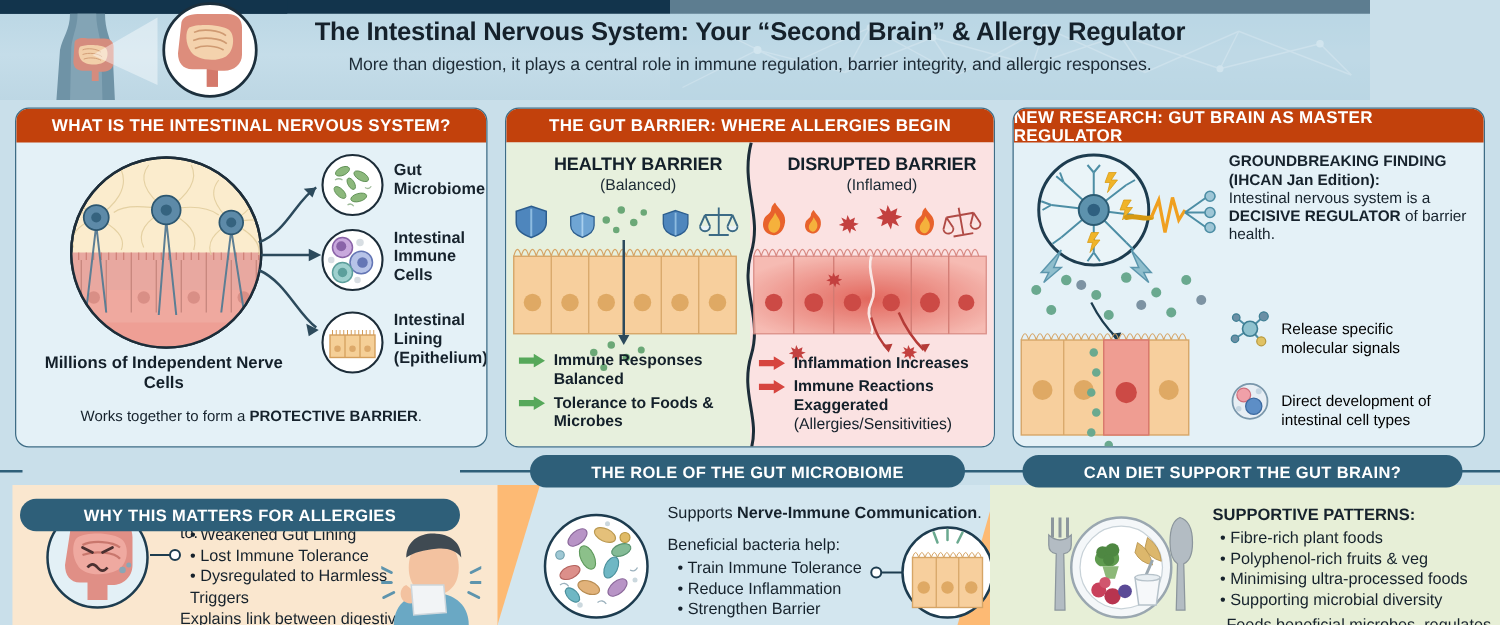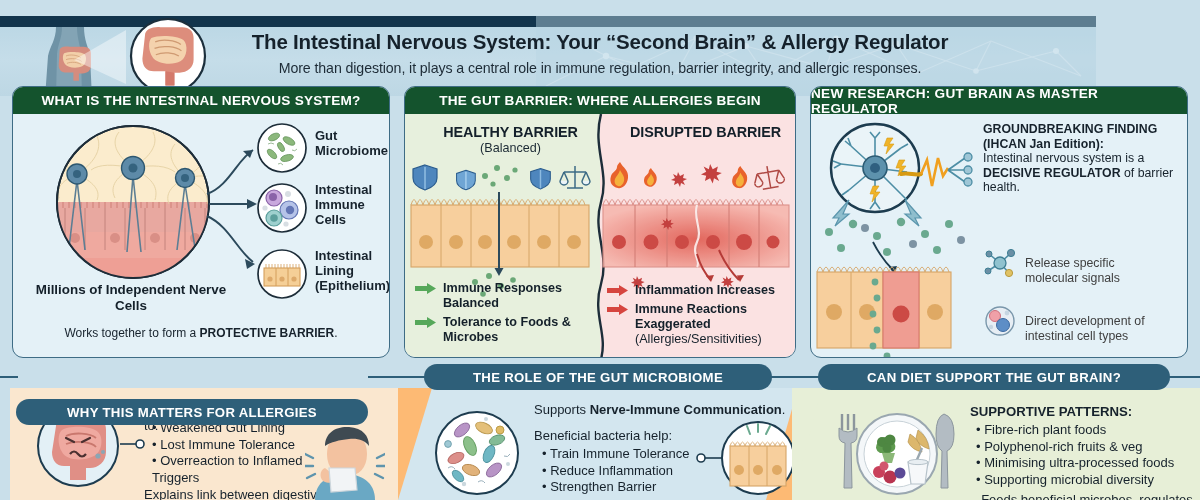--- a/index.html
+++ b/index.html
@@ -11,21 +11,21 @@
     background: #cfe2ec;
   }
   #page {
     position: relative;
     width: 1200px; height: 500px;
     background: #c9dfea;
   }
 
   
   .header {
-    position: absolute; left: 0; top: 16px; width: 1096px; height: 80px;
+    position: absolute; left: 0; top: 0; width: 1096px; height: 80px;
     background: linear-gradient(180deg, #b9d6e4 0%, #c5dde9 55%, #bdd7e4 100%);
     overflow: hidden;
   }
   .header-topstrip {
     position: absolute; left: 0; top: 0; width: 1200px; height: 11px;
     background: #12344c;
   }
   .neuro-bg { position: absolute; right: 0; top: 0; width: 560px; height: 80px; opacity: .45; }
   .header-text {
     position: absolute; left: 215px; top: 13px; width: 770px; text-align: center;
@@ -39,21 +39,21 @@
     letter-spacing: -0.1px; white-space: nowrap;
   }
   .body-art { position: absolute; left: 0px; top: 0px; width: 230px; height: 82px; }
 
   
   .panel {
     position: absolute; border: 1.6px solid #3e6c85;
     border-radius: 11px; overflow: hidden; background: #e4f1f7;
   }
   .panel-head {
-    height: 27px; background: #14532d; color: #ffffff;
+    height: 27px; background: #c2410c; color: #ffffff;
     display: flex; align-items: center; justify-content: center;
     font-size: 13.6px; font-weight: bold; letter-spacing: .25px;
   }
   #panel-1 { left: 12px; top: 86px; width: 378px; height: 272px; }
   #panel-2 { left: 404px; top: 86px; width: 392px; height: 272px; }
   #panel-3 { left: 810px; top: 86px; width: 378px; height: 272px; }
 
   .panel-body { position: relative; width: 100%; height: calc(100% - 27px); }
 
   
@@ -87,21 +87,21 @@
   .arrow-g, .arrow-r { flex: 0 0 auto; margin-right: 6px; margin-top: 2px; }
 
   
   .p3-finding {
     position: absolute; left: 172px; top: 8px; width: 200px;
     font-size: 12.3px; color: #16222c; line-height: 14.6px;
   }
   .p3-finding b { font-weight: bold; }
   .p3-list { position: absolute; left: 172px; top: 126px; width: 206px; }
   .p3-item { display: flex; align-items: center; margin-bottom: 13px; }
-  .p3-item .txt { font-size: 12.3px; color: #404040; line-height: 14.6px; margin-left: 8px; margin-top: 16px; }
+  .p3-item .txt { font-size: 12.3px; color: #000000; line-height: 14.6px; margin-left: 8px; margin-top: 16px; }
 
   
   .bpanel { position: absolute; overflow: hidden; }
   #bpanel-1 { left: 10px; top: 388px; width: 394px; height: 112px; background: #fae7cf; }
   #bpanel-2 { left: 398px; top: 388px; width: 400px; height: 112px; background: #fdba74; }
   #bpanel-3 { left: 792px; top: 388px; width: 408px; height: 112px; background: #e7efd7; }
   .bp-shape { position: absolute; inset: 0; }
 
   .tab {
     position: absolute; height: 26px; background: #2e5f79; border-radius: 14px;
@@ -399,20 +399,21 @@
         <div class="row">
           <svg class="arrow-g" width="22" height="11" viewBox="0 0 22 11">
             <path d="M0,3 L12,3 L12,0 L21,5.5 L12,11 L12,8 L0,8 Z" fill="#56a85a"></path>
           </svg>
           <span class="txt">Tolerance to Foods &amp; Microbes</span>
         </div>
       </div>
 
       <div class="p2-h" style="right:0;">
         <div class="t1">DISRUPTED BARRIER</div>
+        <div class="t2">(Inflamed)</div>
       </div>
 
       <svg style="position:absolute;left:200px;top:46px;" width="186" height="32" viewBox="0 0 186 32">
         <g transform="translate(4,2)">
           <path d="M11,0 C14,6 20,8 19,16 C18,24 12,27 9,26 C3,25 0,20 2,14 C3,10 8,9 8,5 C8,3 10,1 11,0Z" fill="#e8622c"></path>
           <path d="M11,8 C13,12 16,14 15,19 C14,23 11,25 9,24 C6,23 5,20 6,17 C7,14 10,12 11,8Z" fill="#f5b13c"></path>
         </g>
         <g transform="translate(38,8) scale(.72)">
           <path d="M11,0 C14,6 20,8 19,16 C18,24 12,27 9,26 C3,25 0,20 2,14 C3,10 8,9 8,5 C8,3 10,1 11,0Z" fill="#e8622c"></path>
           <path d="M11,8 C13,12 16,14 15,19 C14,23 11,25 9,24 C6,23 5,20 6,17 C7,14 10,12 11,8Z" fill="#f5b13c"></path>
@@ -649,21 +650,21 @@
         </g>
     </svg>
     <svg style="position:absolute;left:110px;top:46px;" width="26" height="20" viewBox="0 0 26 20">
       <path d="M0,10 L16,10" stroke="#1d3c4f" stroke-width="1.6"></path>
       <circle cx="20" cy="10" r="4" fill="#ffffff" stroke="#1d3c4f" stroke-width="1.6"></circle>
     </svg>
     <div class="bp-text bp-lead" style="left:134px; top:14px; width:182px;">Dysregulated signalling leads to:</div>
     <ul class="bp-text bp-ul" style="left:142px; top:32px; width:178px;">
       <li>Weakened Gut Lining</li>
       <li>Lost Immune Tolerance</li>
-      <li>Overreaction to Inflamed Triggers</li>
+      <li>Dysregulated to Harmless Triggers</li>
     </ul>
     <div class="bp-text bp-cut" style="left:134px; top:99px; width:250px;">Explains link between digestive</div>
     <svg style="position:absolute;left:295px;top:36px;" width="80" height="76" viewBox="0 0 80 76">
       <path d="M10,76 C10,58 24,50 40,50 C56,50 70,58 70,76 Z" fill="#6aa8c4"></path>
       <path d="M22,30 C22,16 30,8 42,8 C54,8 62,16 62,30 C62,44 54,52 42,52 C30,52 22,44 22,30 Z" fill="#f3c2a0"></path>
       <path d="M20,22 C20,8 32,2 44,3 C58,4 64,12 64,22 C60,16 52,14 44,15 C34,16 26,18 20,22 Z" fill="#3f4a52"></path>
       <path d="M20,44 C14,46 14,56 20,58 C24,60 30,58 30,52 Z" fill="#f3c2a0"></path>
       <path d="M24,44 L50,44 L52,66 L26,68 Z" fill="#f2f4f6" stroke="#cdd6dc" stroke-width="1.2"></path>
       <g stroke="#5d94ad" stroke-width="2.4" fill="none" stroke-linecap="round">
         <path d="M8,34 L0,30"></path>

